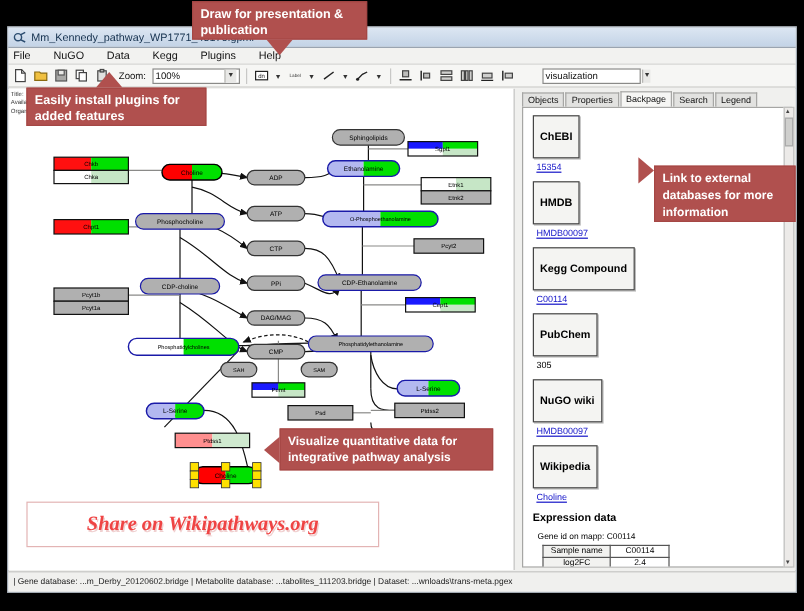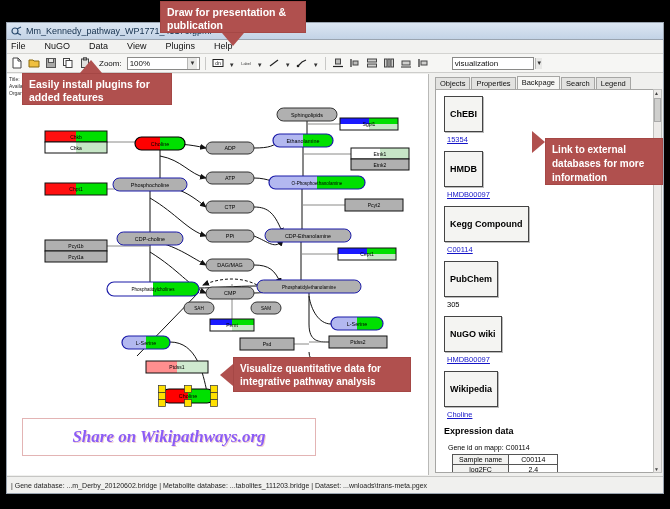--- a/index.html
+++ b/index.html
@@ -78,21 +78,21 @@
   .arrowdown{position:absolute;width:0;height:0;border-left:11px solid transparent;
              border-right:11px solid transparent;border-top:13px solid #b0504e;}
   .arrowup{position:absolute;width:0;height:0;border-left:11px solid transparent;
            border-right:11px solid transparent;border-bottom:13px solid #b0504e;}
   .arrowleft{position:absolute;width:0;height:0;border-top:11px solid transparent;
              border-bottom:11px solid transparent;border-right:13px solid #b0504e;}
   .arrowright{position:absolute;width:0;height:0;border-top:11px solid transparent;
               border-bottom:11px solid transparent;border-left:13px solid #b0504e;}
   .sharebox{position:absolute;left:22px;top:418px;width:292px;height:36px;background:#fff;
             border:1px solid #e3b4b4;display:flex;align-items:center;justify-content:center;}
-  .sharebox span{font-size:17px;font-style:italic;font-weight:bold;color:#8b5cf6;
+  .sharebox span{font-size:17px;font-style:italic;font-weight:bold;color:#ef4444;
                  text-shadow:1px 1px 0 #f0d0d0;font-family:"Liberation Serif",serif;}
 </style>
 </head>
 <body>
 
 <div id="root">
 
   <div class="win">
 
     <div class="titlebar">
@@ -102,21 +102,21 @@
           <path d="M6 3 L10 1 M6 7 L10 9" stroke="#2b4c6f" stroke-width="1.2" fill="none"></path>
         </svg>
       </span>
       <span class="title-text">Mm_Kennedy_pathway_WP1771_45176.gpml</span>
     </div>
 
     <div class="menubar">
       <span>File</span>
       <span>NuGO</span>
       <span>Data</span>
-      <span>View</span>
+      <span>Kegg</span>
       <span>Plugins</span>
       <span>Help</span>
     </div>
 
     <div class="toolbar">
       <div class="tbtn">
         <svg width="12" height="12" viewBox="0 0 12 12">
             <path d="M2 1h5l3 3v7H2z" fill="#fff" stroke="#444"></path>
             <path d="M7 1v3h3" fill="none" stroke="#444"></path>
           </svg>

